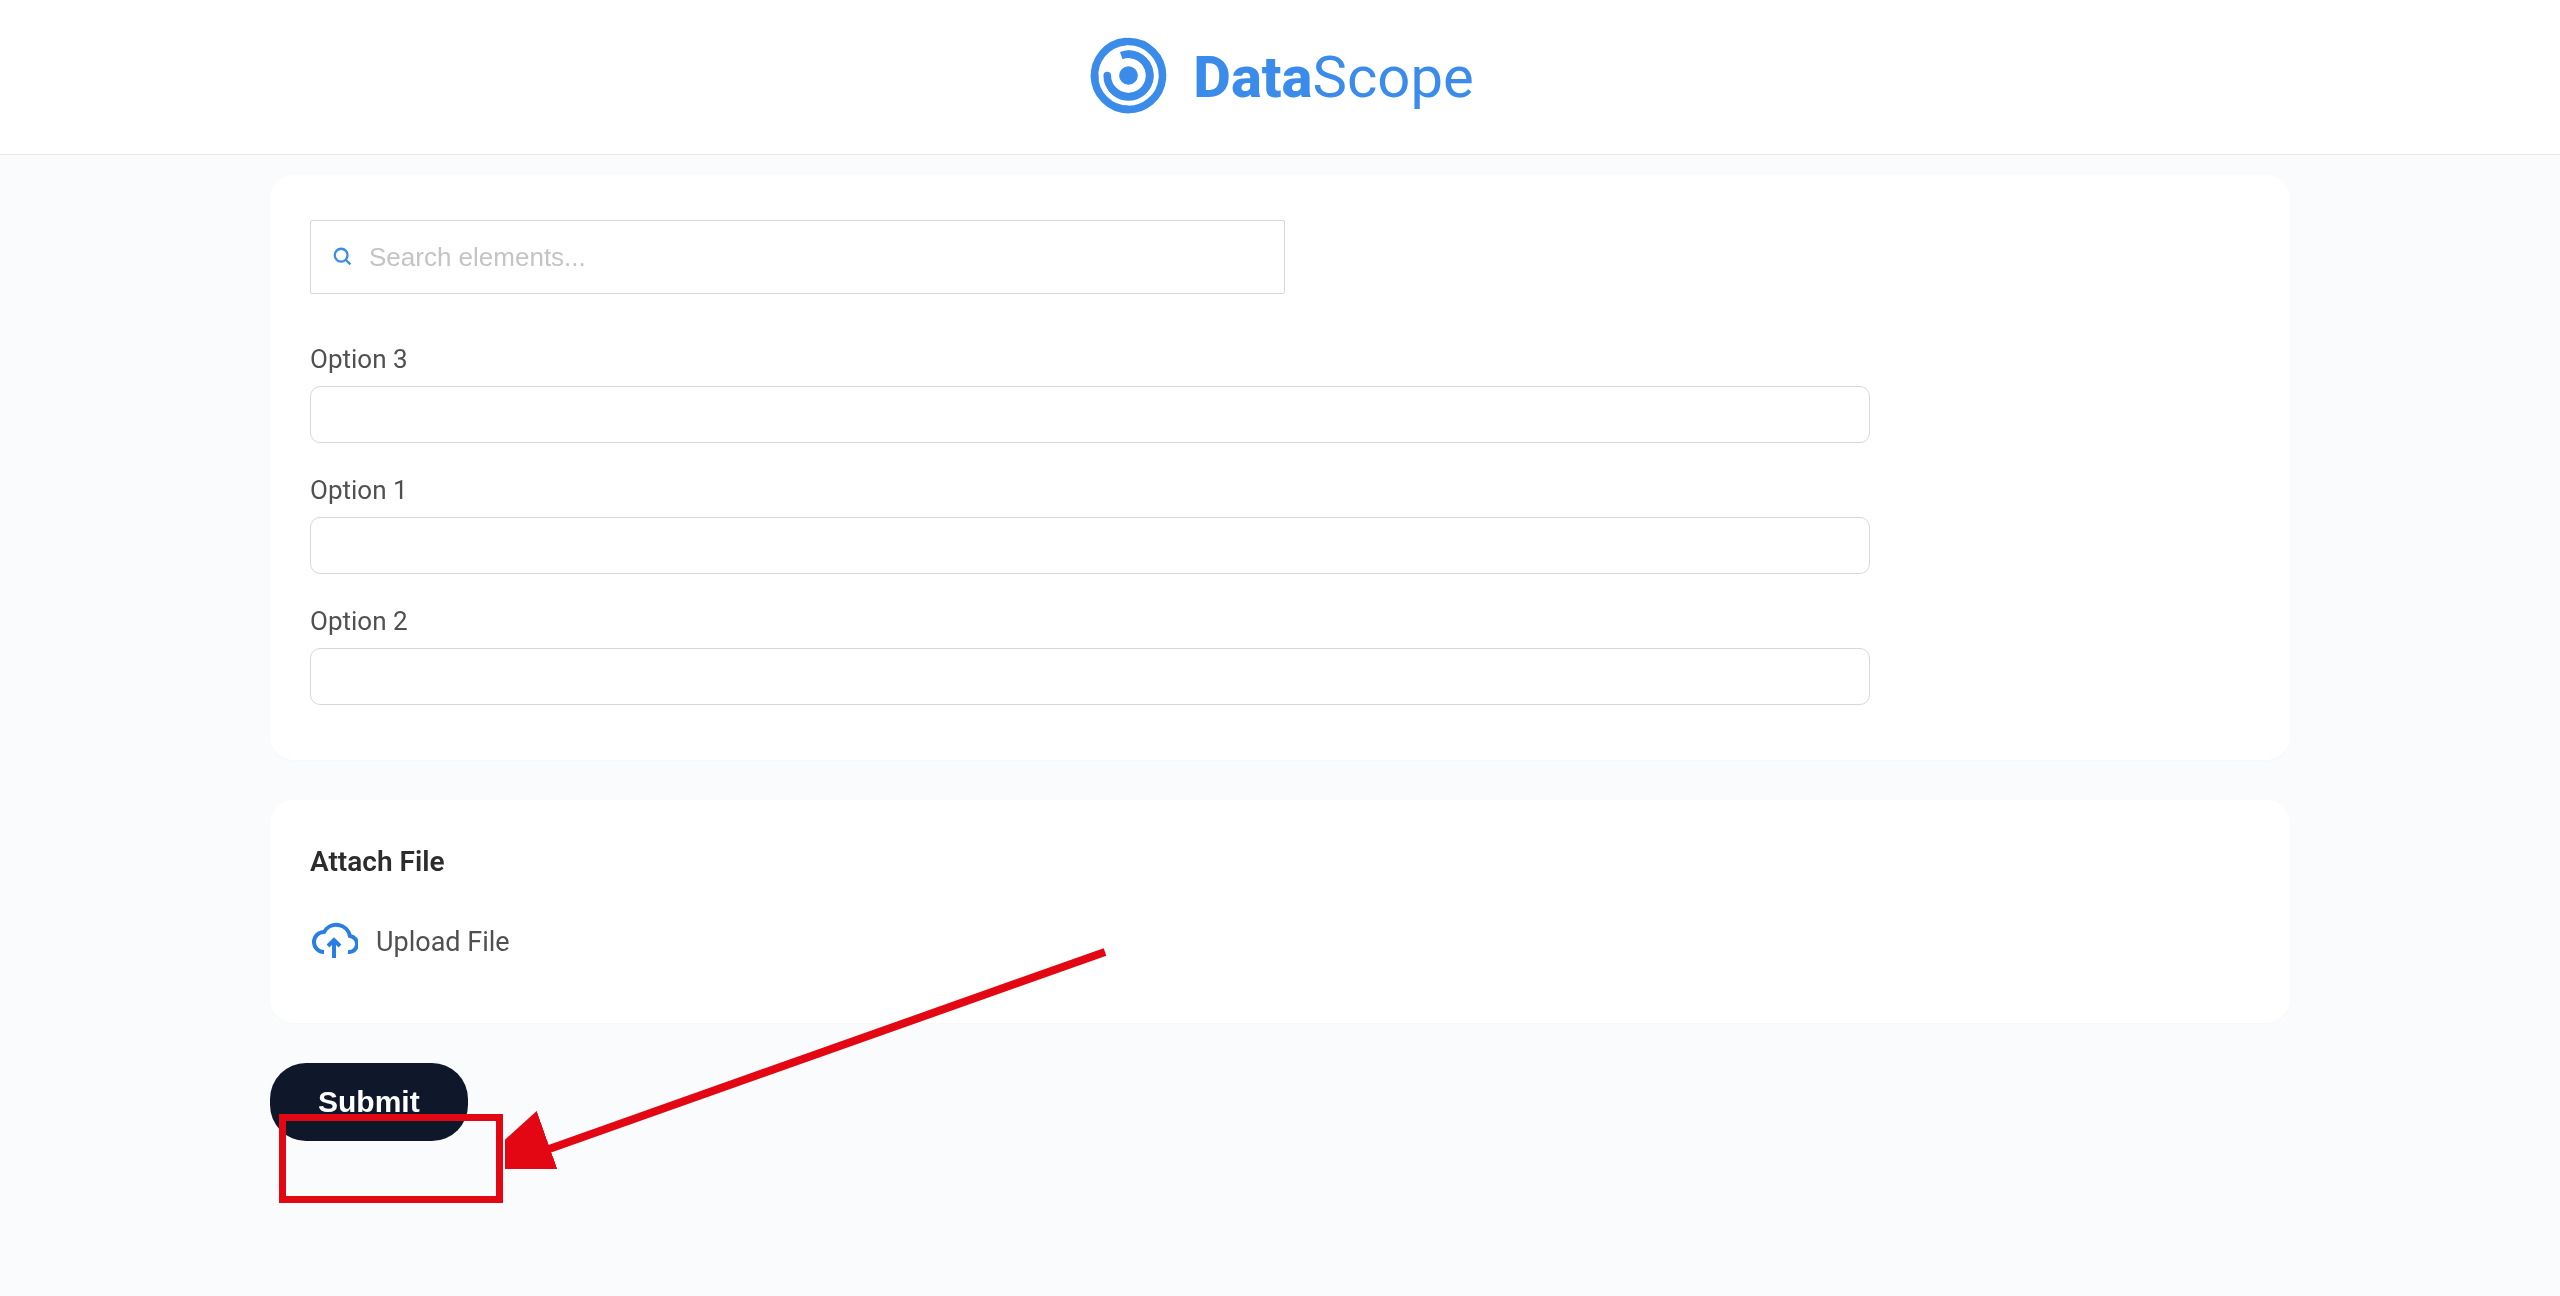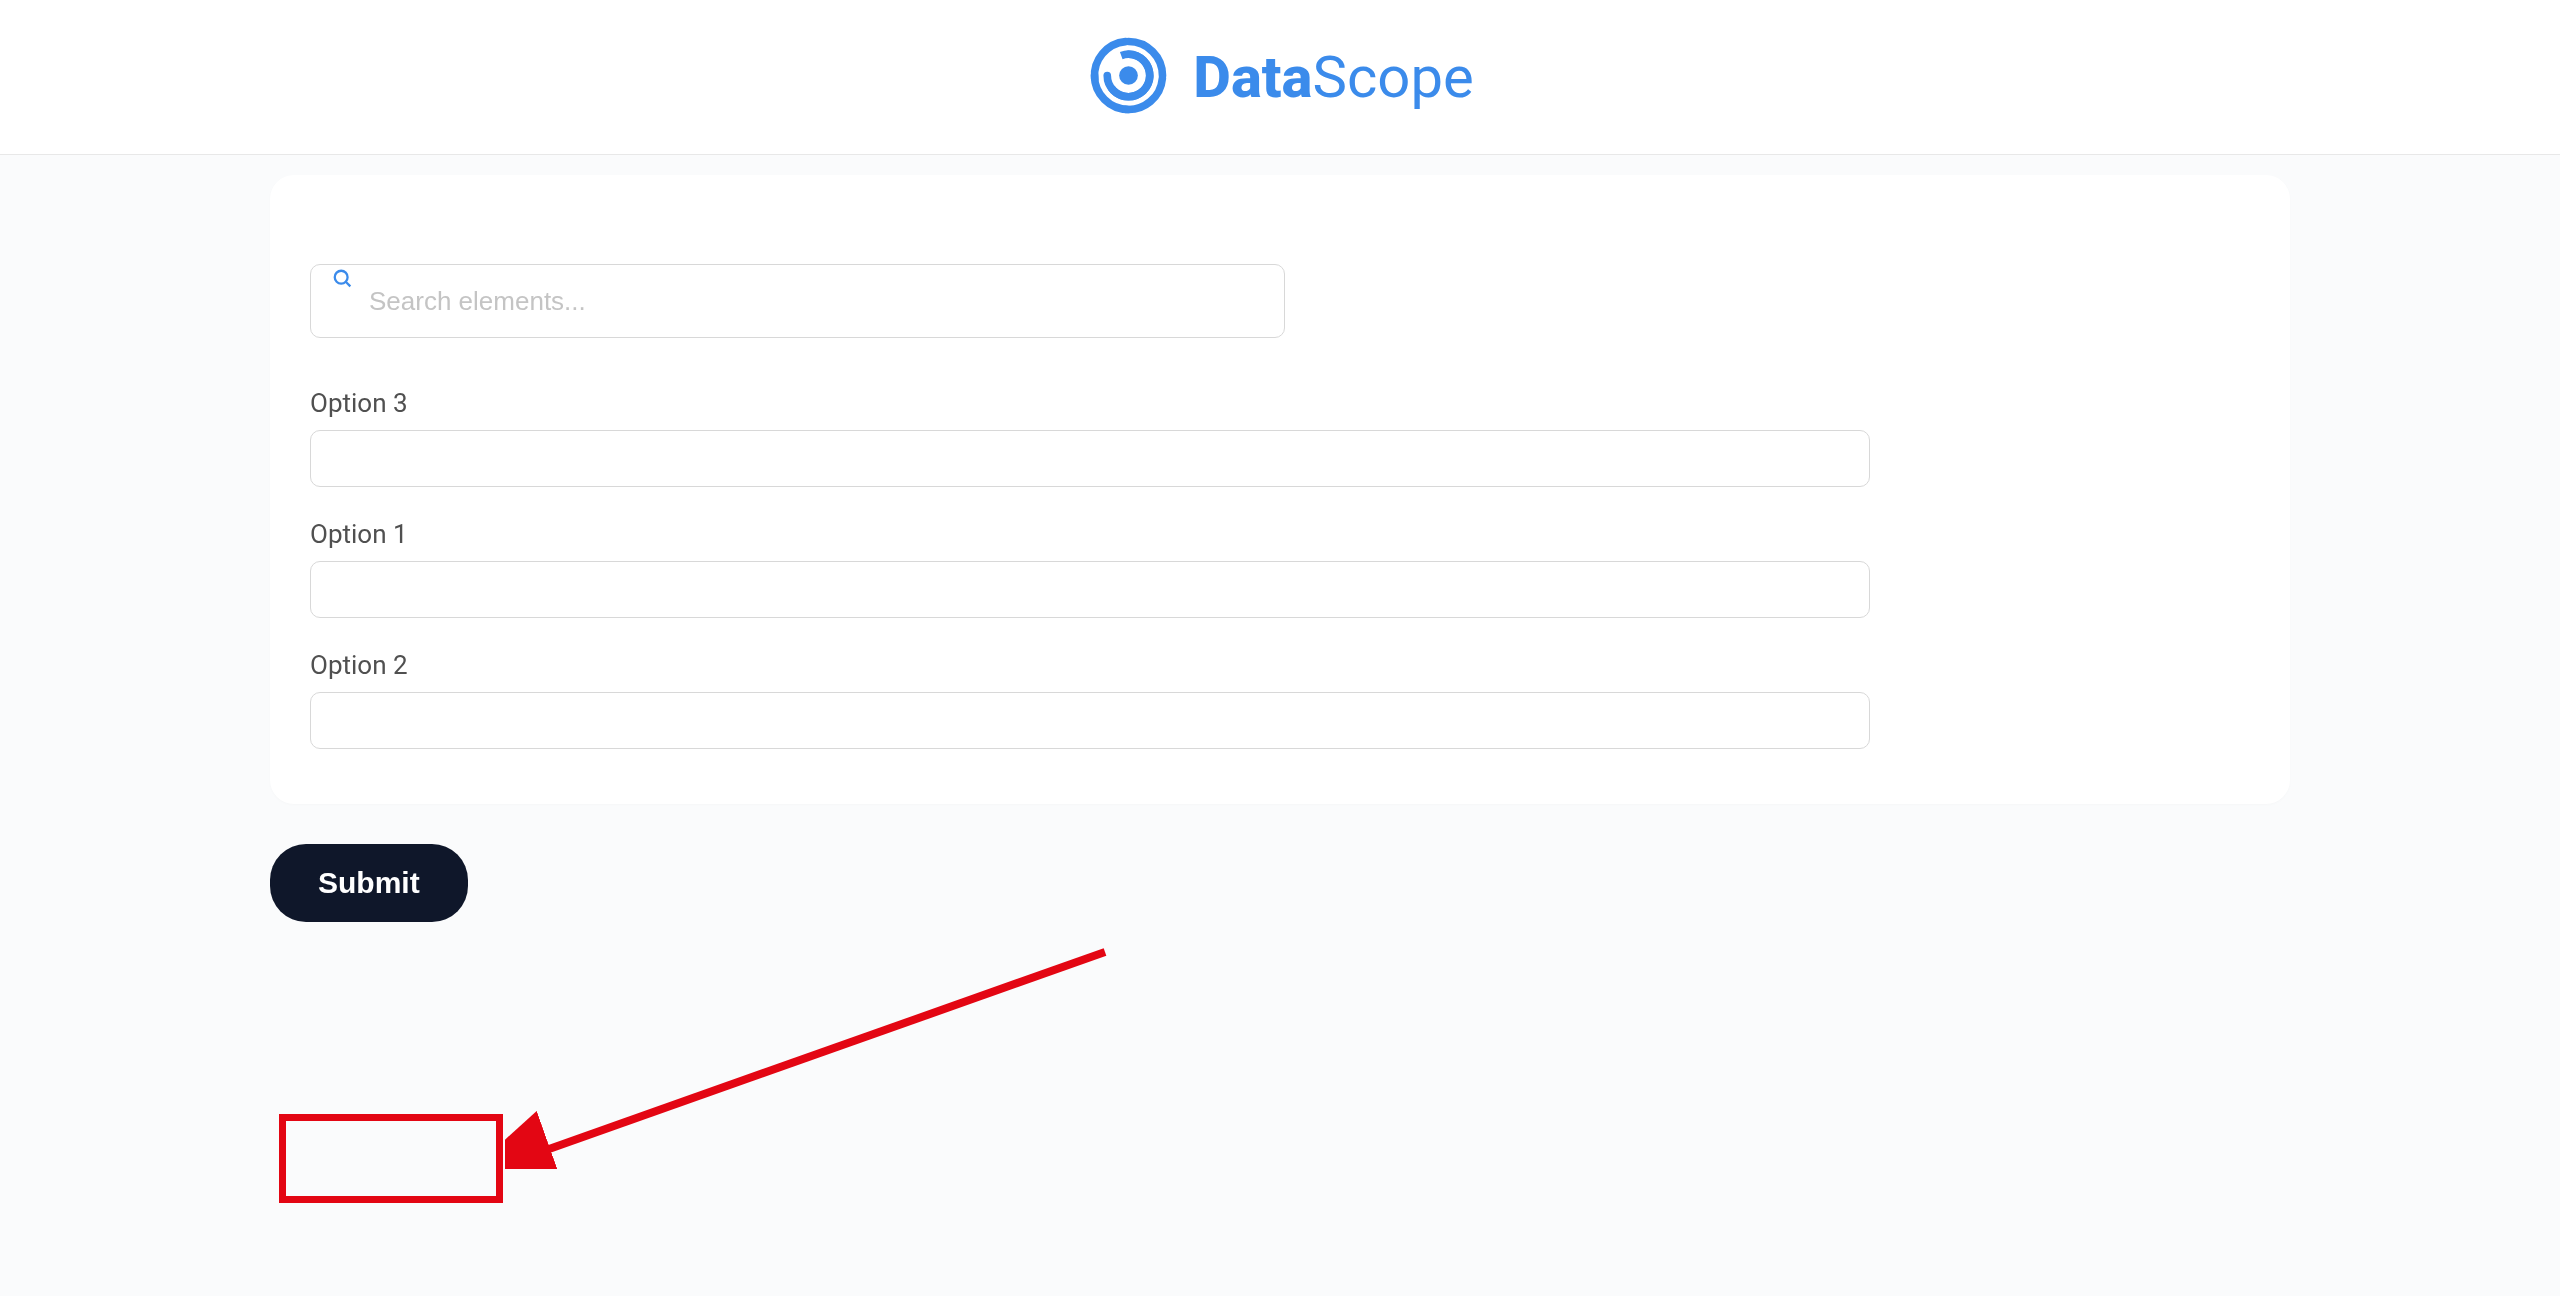--- a/index.html
+++ b/index.html
@@ -71,26 +71,25 @@
       top: 50%;
       transform: translateY(-50%);
       width: 22px;
       height: 22px;
       color: #3b8beb;
     }
     .search-input {
       width: 100%;
       height: 74px;
       border: 1px solid #d8d8d8;
-      border-radius: 10px;
+      border-radius: 2px;
       padding: 0 20px 0 58px;
       font-size: 26px;
       color: #555;
       outline: none;
-      margin-top: 44px;
     }
     .search-input::placeholder {
       color: #c4c4c4;
     }
     .option-group {
       margin-bottom: 32px;
     }
     .option-label {
       font-size: 26px;
       color: #505050;
@@ -187,20 +186,33 @@
       <label class="option-label">Option 1</label>
       <input type="text" class="option-input" value="" style="">
     </div>
 
     <div class="option-group" style="margin-bottom:10px;">
       <label class="option-label">Option 2</label>
       <input type="text" class="option-input" value="" style="">
     </div>
   </div>
 
+  <div class="card">
+    <div class="section-title">Attach File</div>
+    <div class="upload-section">
+      <span>
+        <svg class="upload-icon" viewBox="0 0 24 24" fill="none" stroke="currentColor" stroke-width="2">
+          <path d="M7 18 A5 5 0 0 1 7 8 A7 7 0 0 1 20 10 A4 4 0 0 1 19 18"></path>
+          <line x1="12" y1="12" x2="12" y2="21"></line>
+          <polyline points="9 15 12 12 15 15"></polyline>
+        </svg>
+      </span>
+      <span class="upload-text">Upload File</span>
+    </div>
+  </div>
 
   <button class="submit-button">Submit</button>
 
 </div>
 
 <div class="annotation-box" style="left:279px; top:1114px; width:224px; height:89px;"></div>
 
 <svg class="annotation-arrow" style="left:505px; top:944px; width:610px; height:225px;" viewBox="0 0 610 225">
   <defs>
     <marker id="arrowhead" markerWidth="12" markerHeight="10" refX="2" refY="5" orient="auto">

